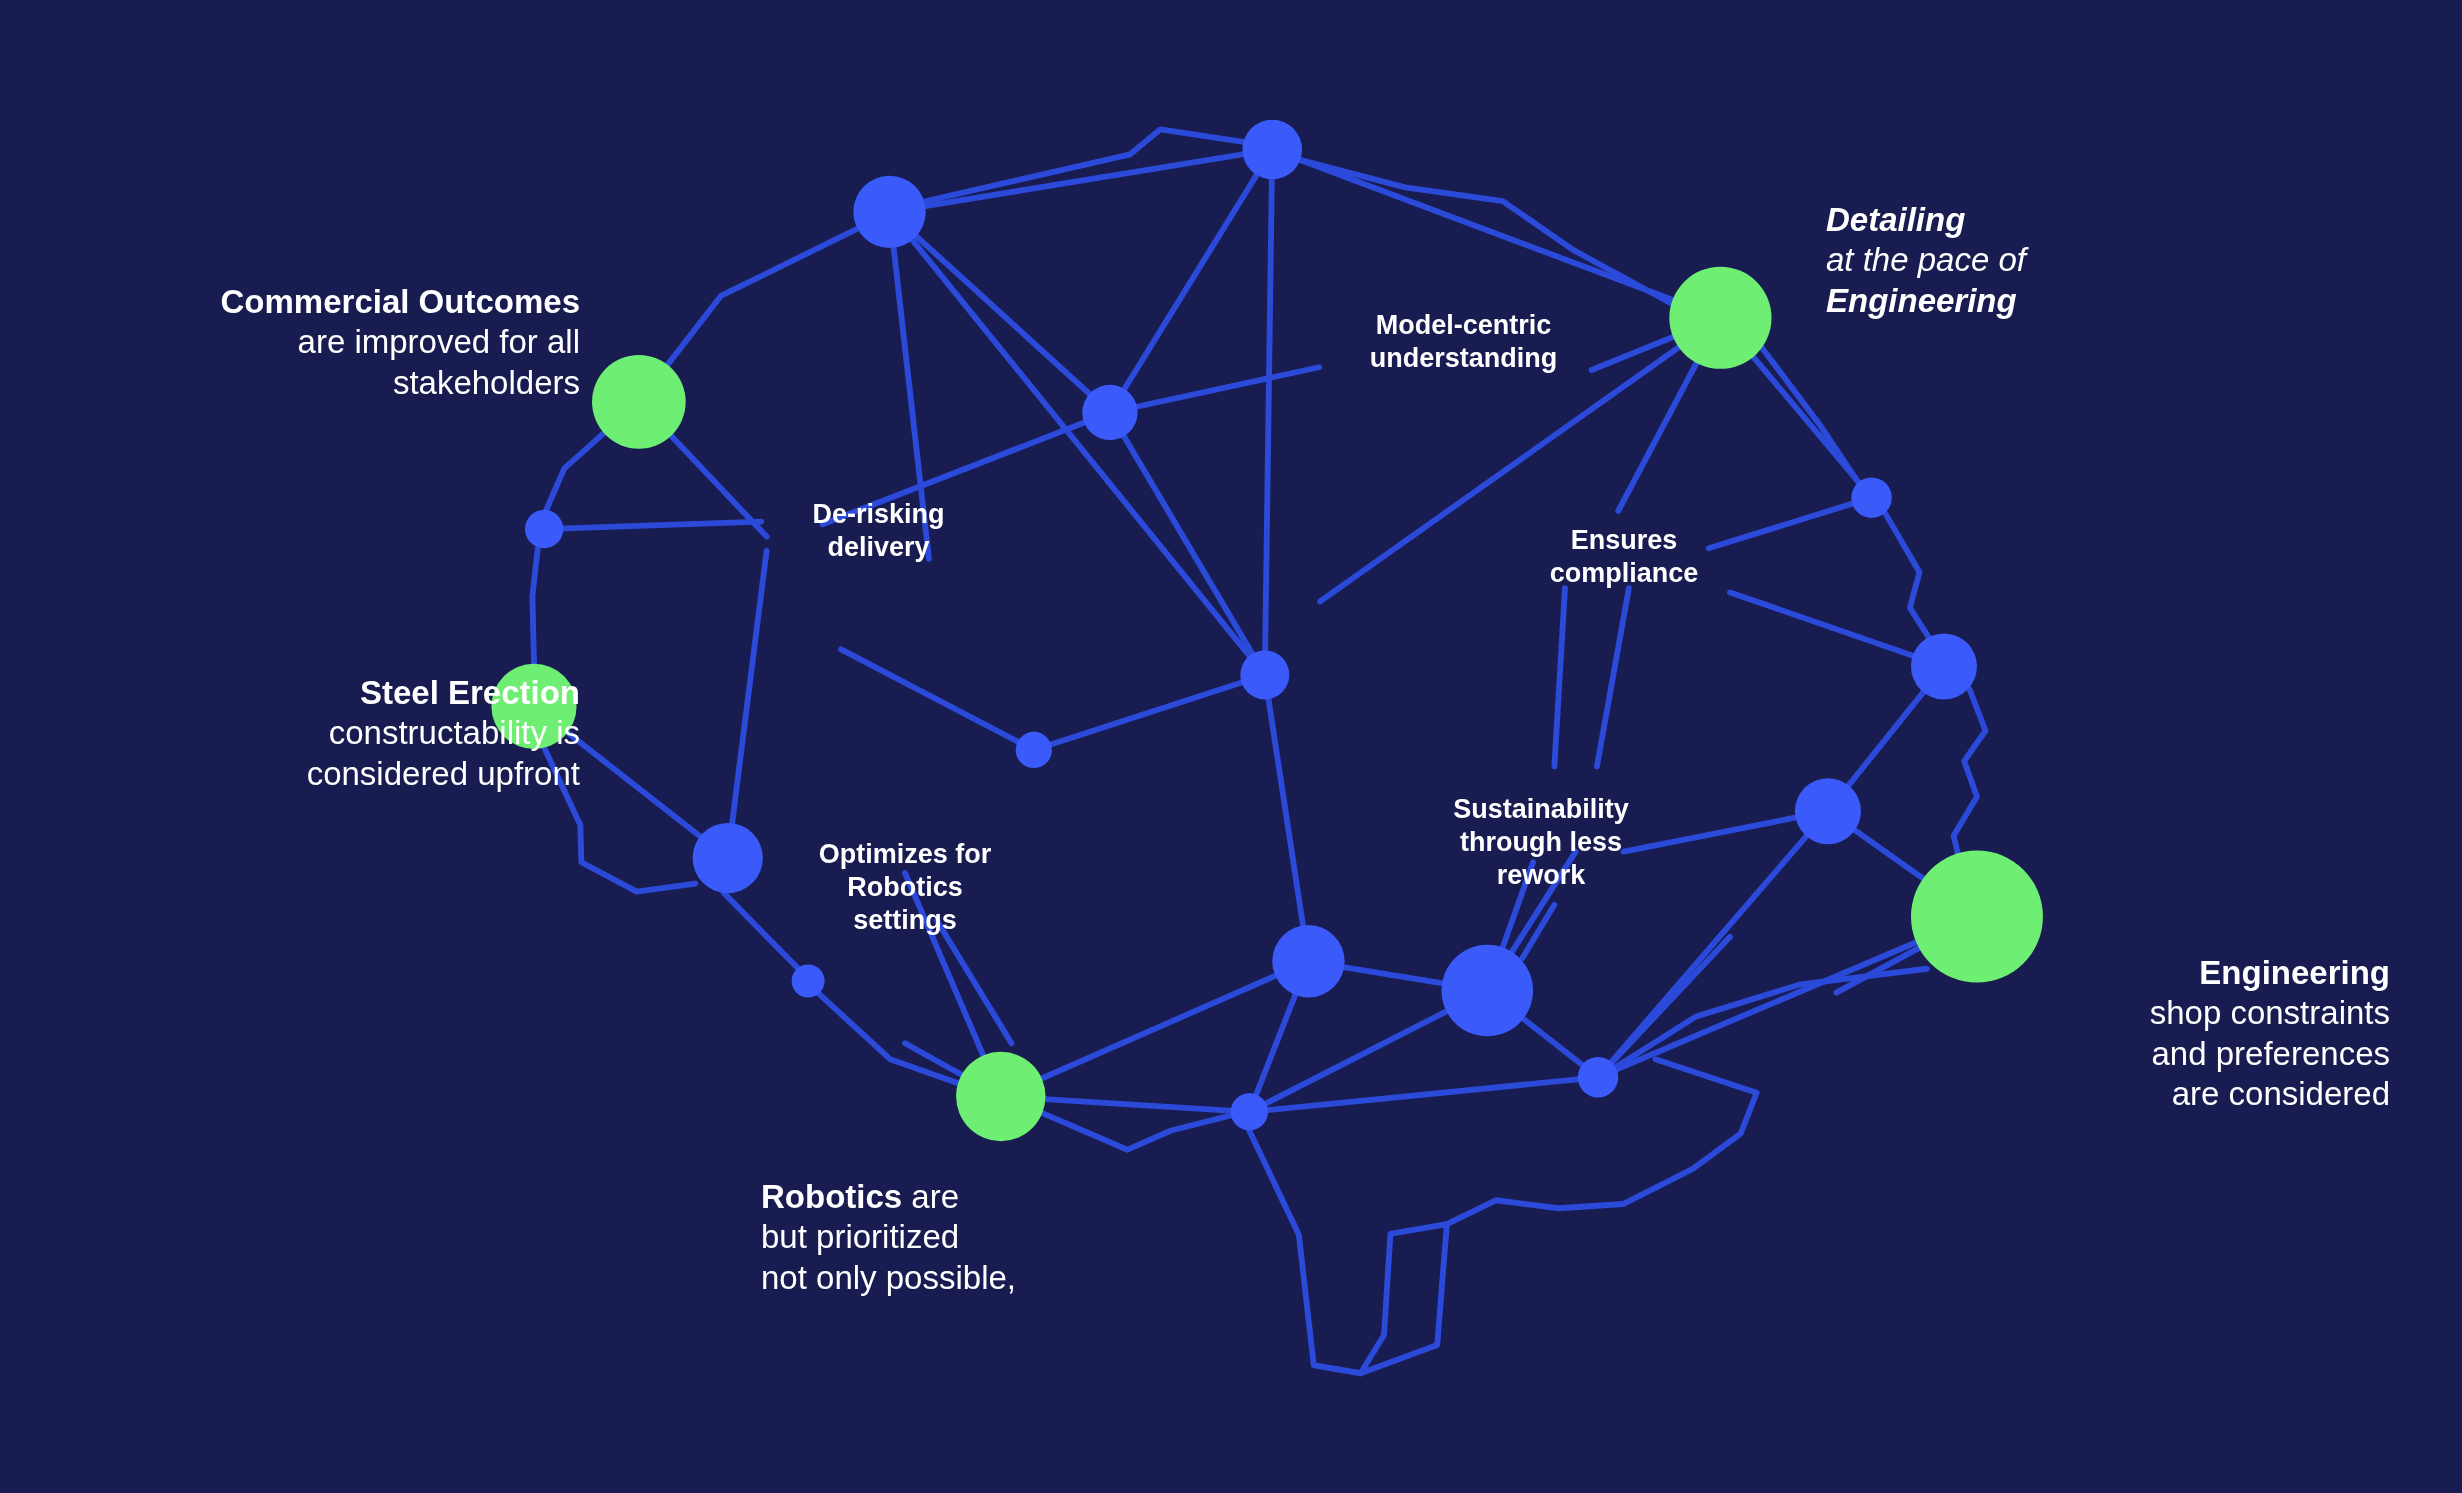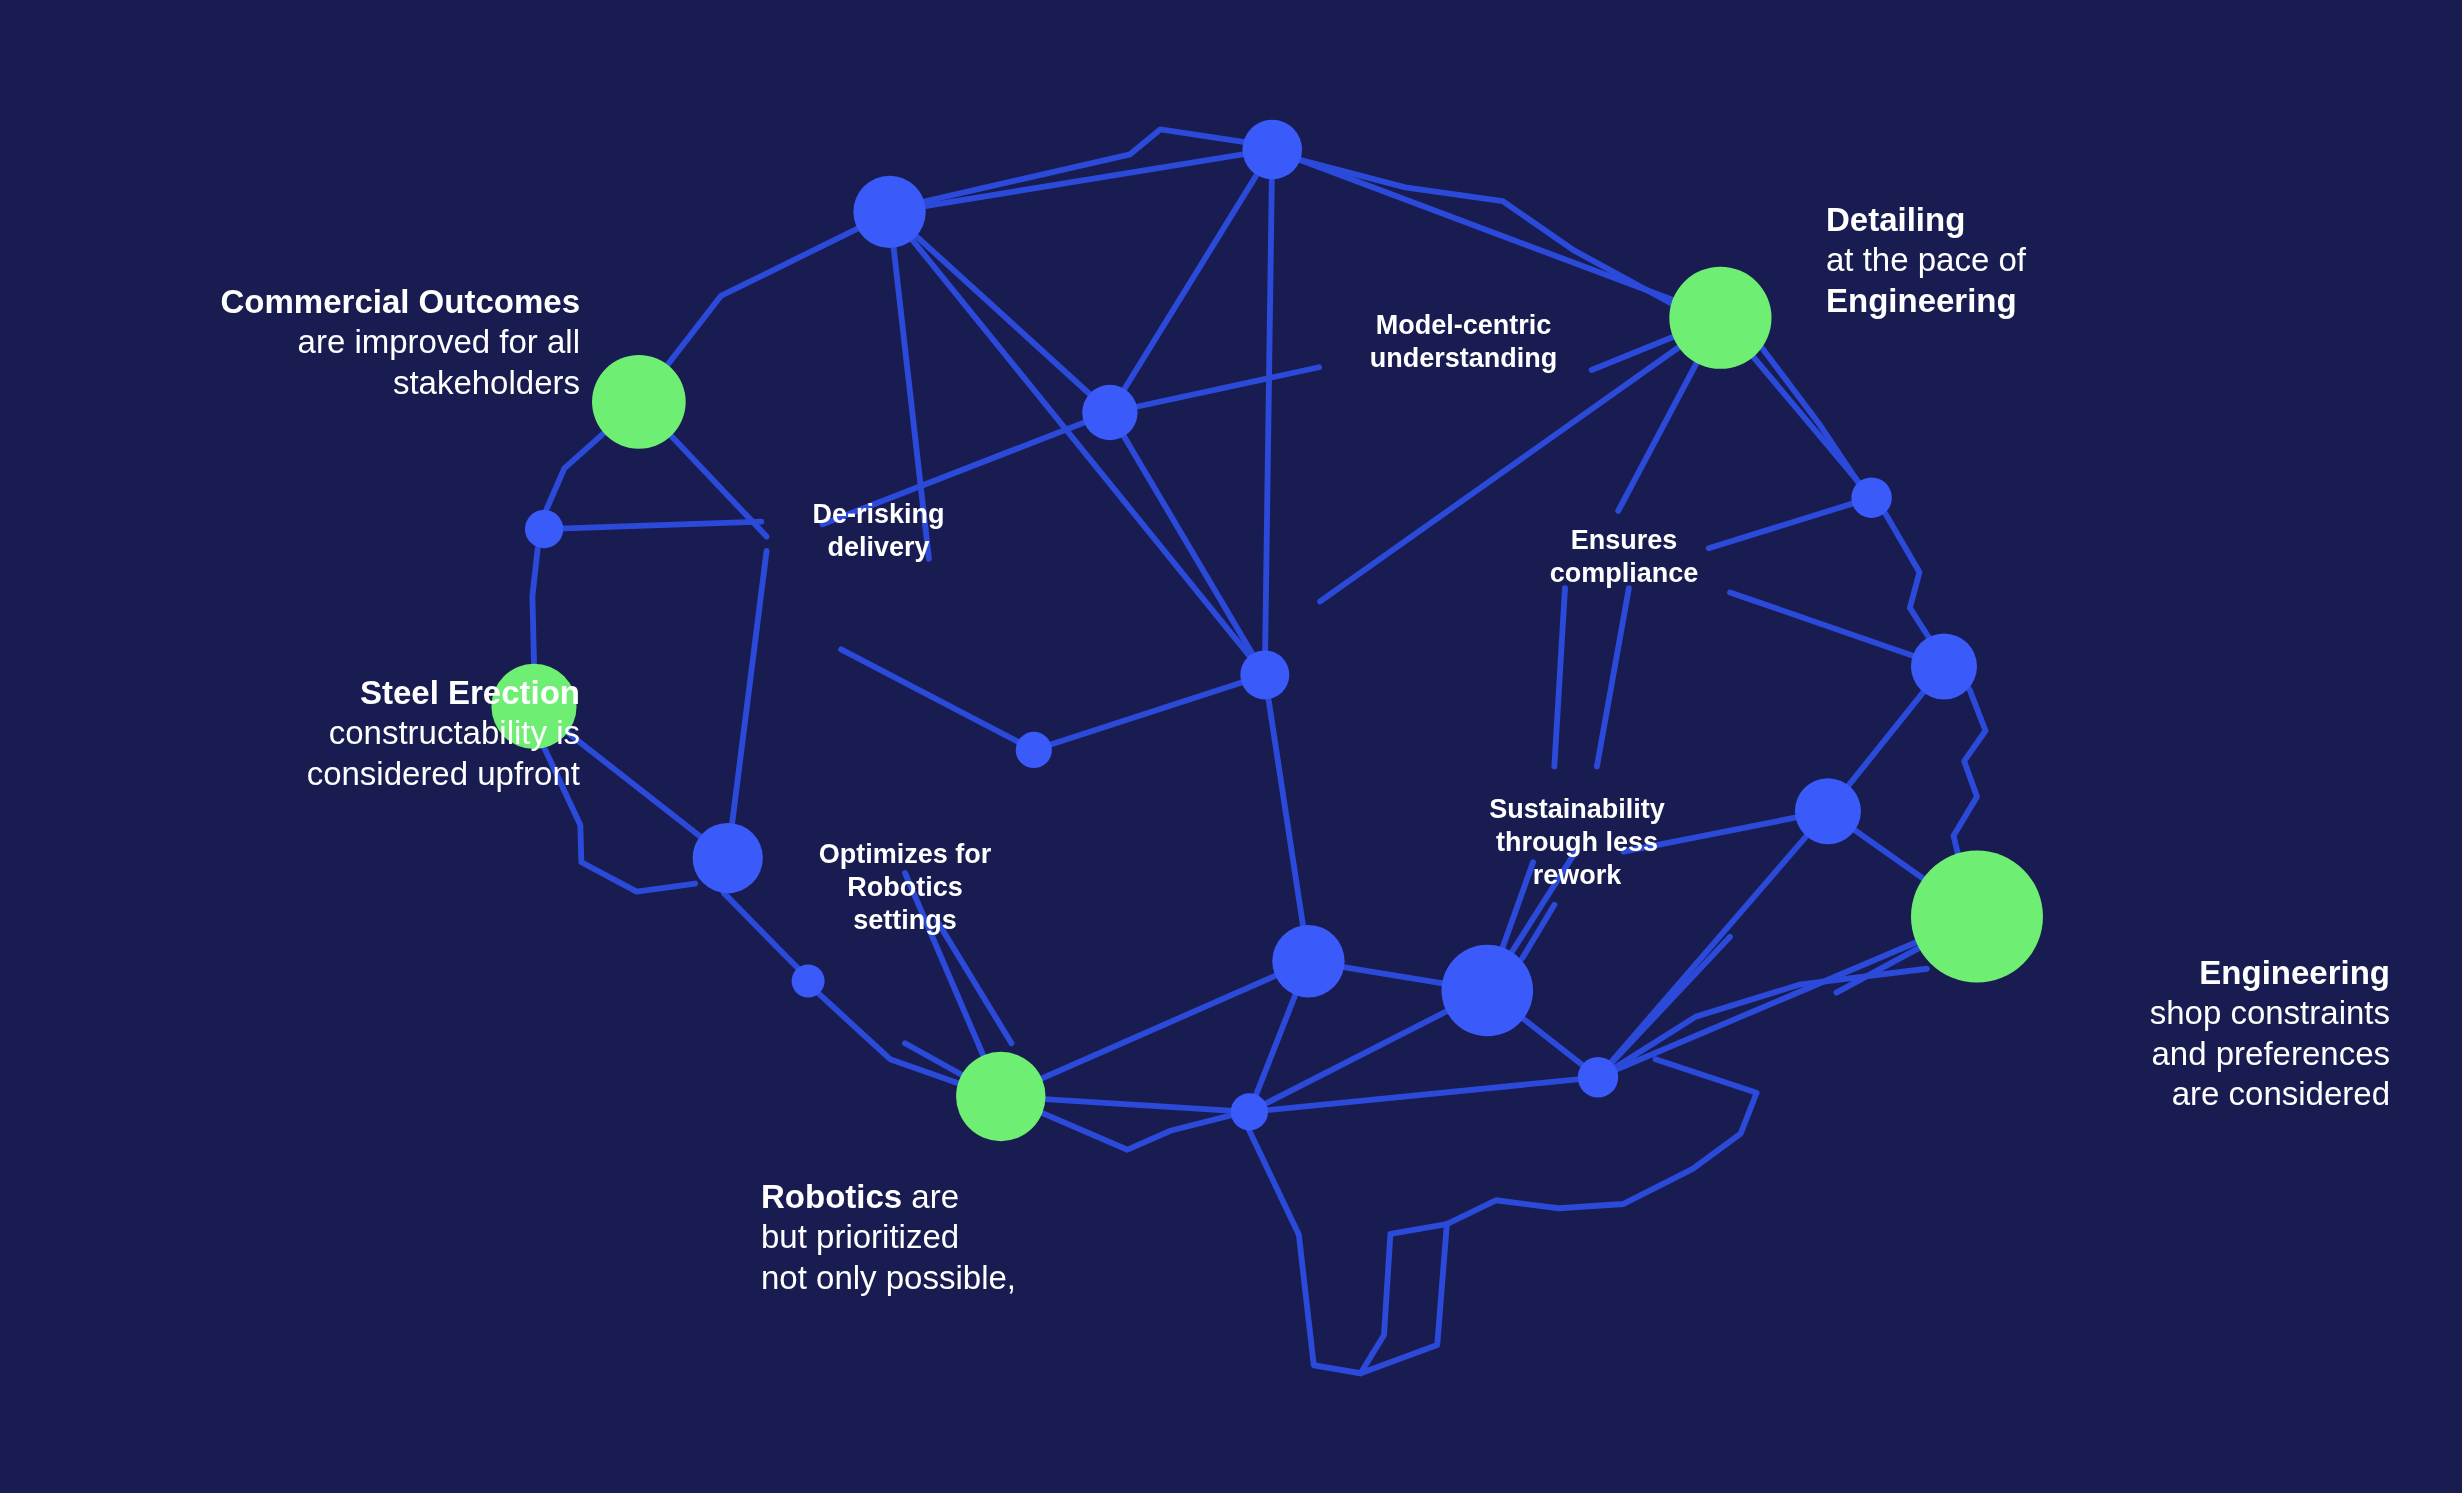--- a/index.html
+++ b/index.html
@@ -9,21 +9,21 @@
     -webkit-font-smoothing:antialiased;
   }
   #stage{position:absolute;inset:0;width:2462px;height:1493px;}
   svg#net{position:absolute;left:0;top:0;width:2462px;height:1493px;}
 
   .lbl{position:absolute;color:#FFFFFF;line-height:1.22;}
   .outer{font-size:33px;font-weight:400;}
   .outer b{font-weight:700;}
   .inner{font-size:27px;font-weight:700;text-align:center;}
   .ta-r{text-align:right;}
-  .ta-l{text-align:left;}
+  .ta-l{text-align:left;font-style:italic;}
   .ta-c{text-align:left;}
   .ln{display:block;white-space:nowrap;}
 </style>
 </head>
 <body>
 
 <div id="stage">
 
   <svg id="net" viewBox="0 0 4625 2805">
     <g stroke="#2B4AD9" stroke-width="11" fill="none" stroke-linecap="round" stroke-linejoin="round">
@@ -160,20 +160,20 @@
     <span class="ln">Ensures</span>
     <span class="ln">compliance</span>
   </div>
 
   <div class="lbl inner" style="left:788px;top:815px;width:234px;margin-top:23px;">
     <span class="ln">Optimizes for</span>
     <span class="ln">Robotics</span>
     <span class="ln">settings</span>
   </div>
 
-  <div class="lbl inner" style="left:1460px;top:793px;width:234px;">
+  <div class="lbl inner" style="left:1424px;top:793px;width:234px;">
     <span class="ln">Sustainability</span>
     <span class="ln">through less</span>
     <span class="ln">rework</span>
   </div>
 
 </div>
 
 
 </body></html>

